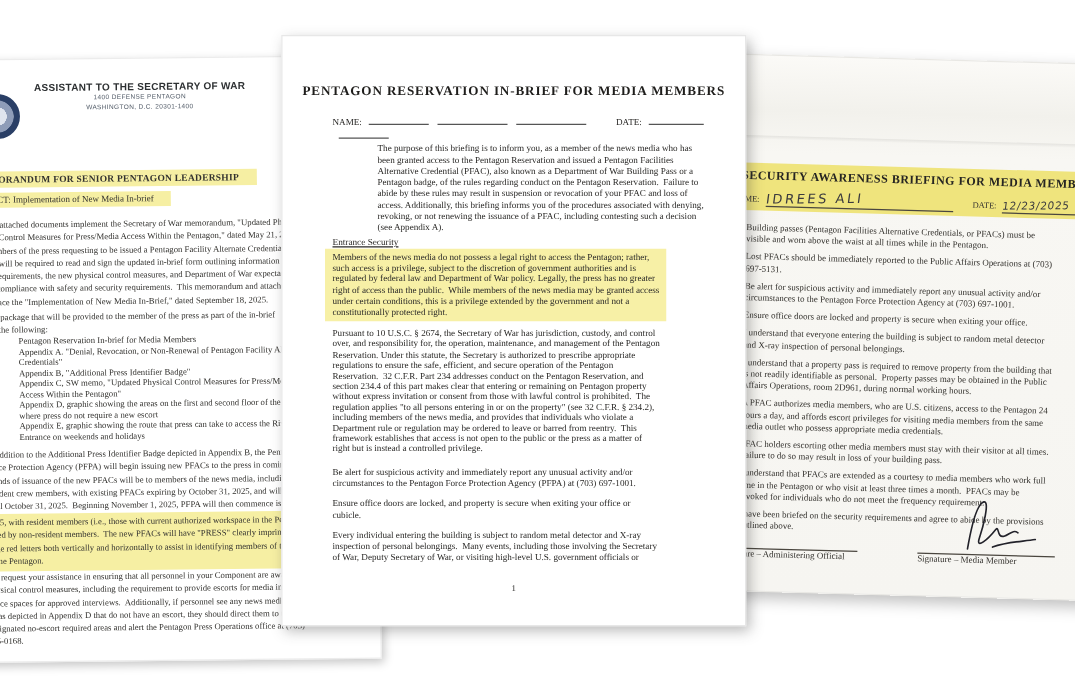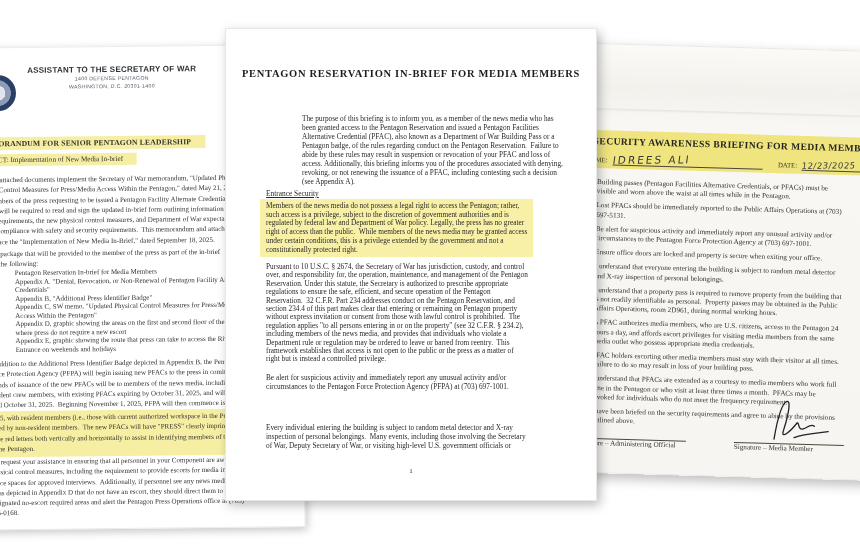--- a/index.html
+++ b/index.html
@@ -117,20 +117,29 @@
   <div class="para lines" style="top:409px;">We request your assistance in ensuring that all personnel in your Component are aware
 physical control measures, including the requirement to provide escorts for media in
 office spaces for approved interviews.  Additionally, if personnel see any news media
 areas depicted in Appendix D that do not have an escort, they should direct them to the
 designated no-escort required areas and alert the Pentagon Press Operations office at (703)
 695-0168.</div>
 </div>
 
 <div class="page" id="inbrief">
   <div class="title">PENTAGON RESERVATION IN-BRIEF FOR MEDIA MEMBERS</div>
+  <div class="namerow">
+    <span>NAME:</span>
+    <span class="useg" style="width:48px;margin-left:4px;"></span>
+    <span class="useg" style="width:56px;margin-left:5px;"></span>
+    <span class="useg" style="width:56px;margin-left:5px;"></span>
+    <span style="margin-left:22px;">DATE:</span>
+    <span class="useg" style="width:44px;margin-left:4px;"></span>
+    <span class="useg" style="width:40px;margin-left:5px;"></span>
+  </div>
   <div class="ctext lines" style="top:85px;margin-left:36px;">The purpose of this briefing is to inform you, as a member of the news media who has
 been granted access to the Pentagon Reservation and issued a Pentagon Facilities
 Alternative Credential (PFAC), also known as a Department of War Building Pass or a
 Pentagon badge, of the rules regarding conduct on the Pentagon Reservation.  Failure to
 abide by these rules may result in suspension or revocation of your PFAC and loss of
 access. Additionally, this briefing informs you of the procedures associated with denying,
 revoking, or not renewing the issuance of a PFAC, including contesting such a decision
 (see Appendix A).</div>
   <div class="heading">Entrance Security</div>
   <div class="chl lines">Members of the news media do not possess a legal right to access the Pentagon; rather,
@@ -146,20 +155,22 @@
 Reservation.  32 C.F.R. Part 234 addresses conduct on the Pentagon Reservation, and
 section 234.4 of this part makes clear that entering or remaining on Pentagon property
 without express invitation or consent from those with lawful control is prohibited.  The
 regulation applies "to all persons entering in or on the property" (see 32 C.F.R. § 234.2),
 including members of the news media, and provides that individuals who violate a
 Department rule or regulation may be ordered to leave or barred from reentry.  This
 framework establishes that access is not open to the public or the press as a matter of
 right but is instead a controlled privilege.</div>
   <div class="ctext lines" style="top:344px;">Be alert for suspicious activity and immediately report any unusual activity and/or
 circumstances to the Pentagon Force Protection Agency (PFPA) at (703) 697-1001.</div>
+  <div class="ctext lines" style="top:369px;">Ensure office doors are locked, and property is secure when exiting your office or
+cubicle.</div>
   <div class="ctext lines" style="top:394px;">Every individual entering the building is subject to random metal detector and X-ray
 inspection of personal belongings.  Many events, including those involving the Secretary
 of War, Deputy Secretary of War, or visiting high-level U.S. government officials or</div>
   <div class="pagenum">1</div>
 </div>
 
 <div class="page" id="security">
   <div class="crease"></div>
   <div class="band">
     <div class="stitle">SECURITY AWARENESS BRIEFING FOR MEDIA MEMBERS</div>

